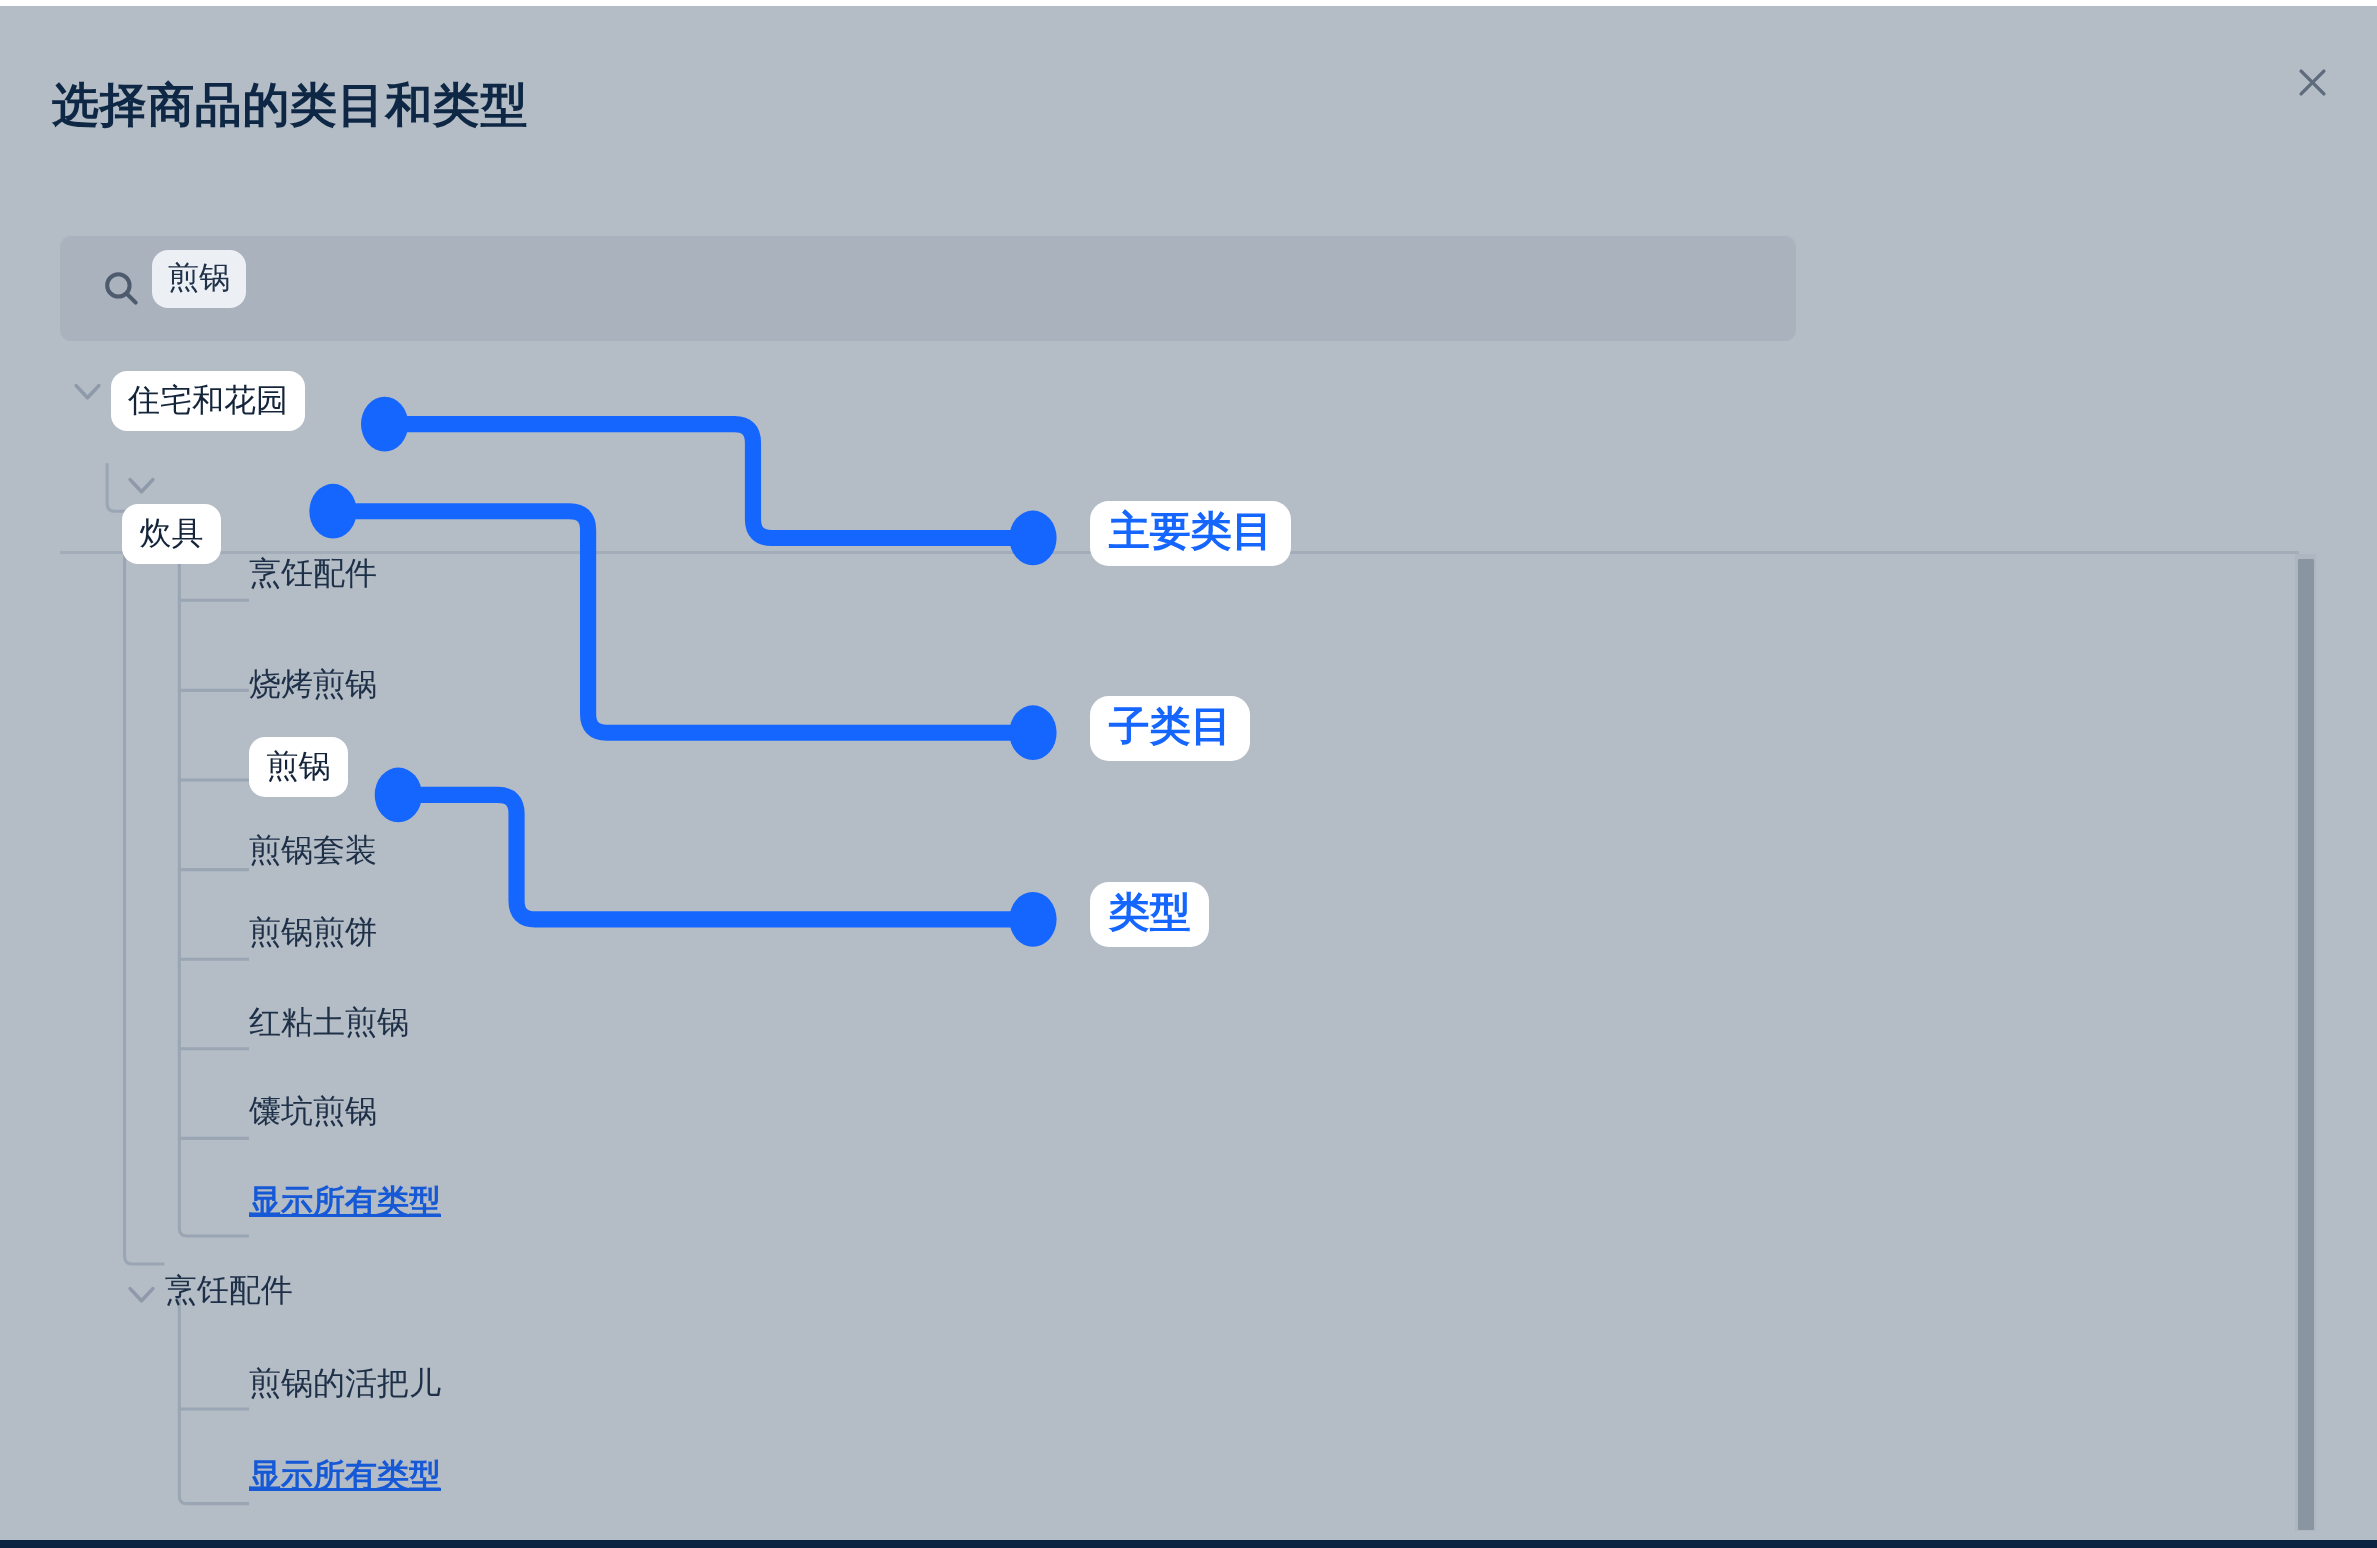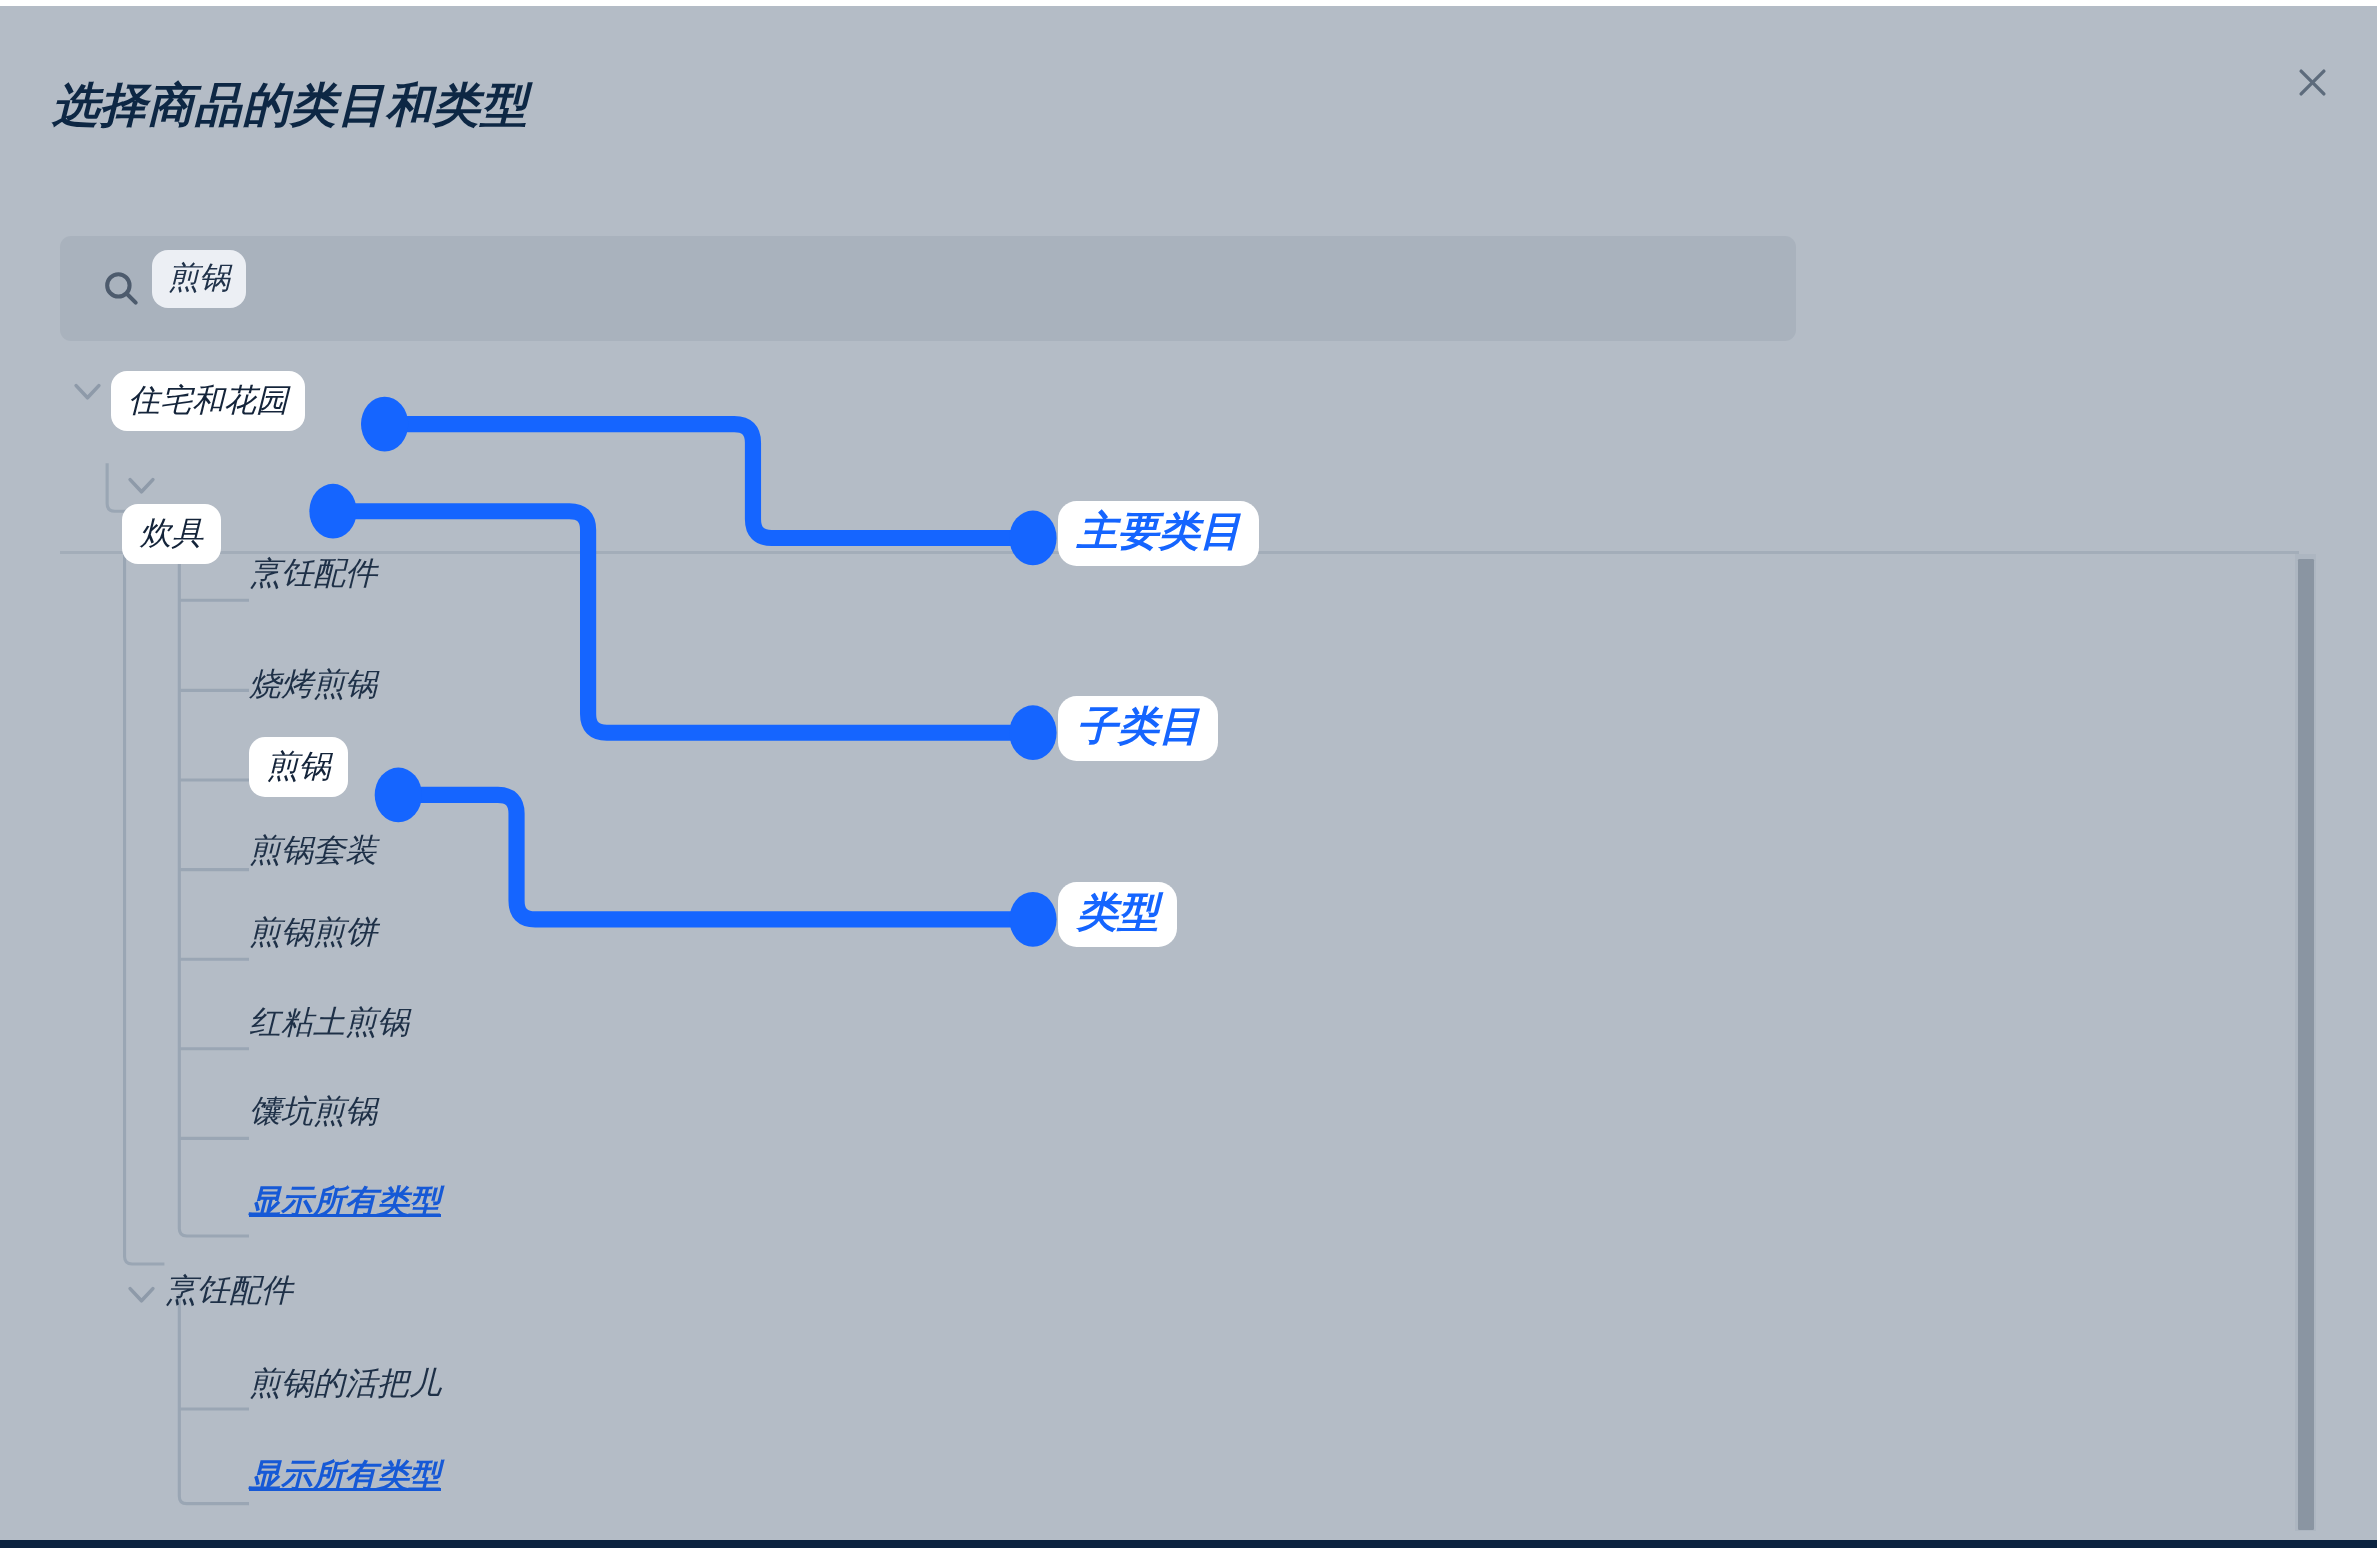--- a/index.html
+++ b/index.html
@@ -2,21 +2,21 @@
 <html style="font-size:10px"><head>
 <meta charset="utf-8">
 <style>
   html,body{margin:0;padding:0;}
   body{
     width:2377px;height:1548px;overflow:hidden;position:relative;
     background:#ffffff;
     font-family:"Liberation Sans","DejaVu Sans",sans-serif;
     -webkit-font-smoothing:antialiased;
   }
-  #stage{position:absolute;left:0;top:0;width:2377px;height:1548px;font-style:italic;}
+  #stage{position:absolute;left:0;top:0;width:2377px;height:1548px;}
 
   .panel{
     position:absolute;left:0;top:6.2px;width:2377px;height:1534px;
     background:#b4bcc6;
   }
   .bottombar{
     position:absolute;left:0;top:1540px;width:2377px;height:8px;
     background:#0b2340;
   }
 
@@ -97,20 +97,21 @@
   }
 
   
   .anno{position:absolute;left:0;top:0;width:2377px;height:1548px;pointer-events:none;}
   .anno svg{position:absolute;left:0;top:0;}
   .callout{
     position:absolute;background:#ffffff;border-radius:18.7px;
     padding:10px 18.7px 13.7px 18.7px;
     font-size:41px;font-weight:bold;color:#1565ff;line-height:1;
     white-space:nowrap;
+    margin-left:32px;
   }
 </style>
 </head>
 <body>
 
 <div id="stage">
 
   <div class="panel">
 
     <div class="title">选择商品的类目和类型</div>

